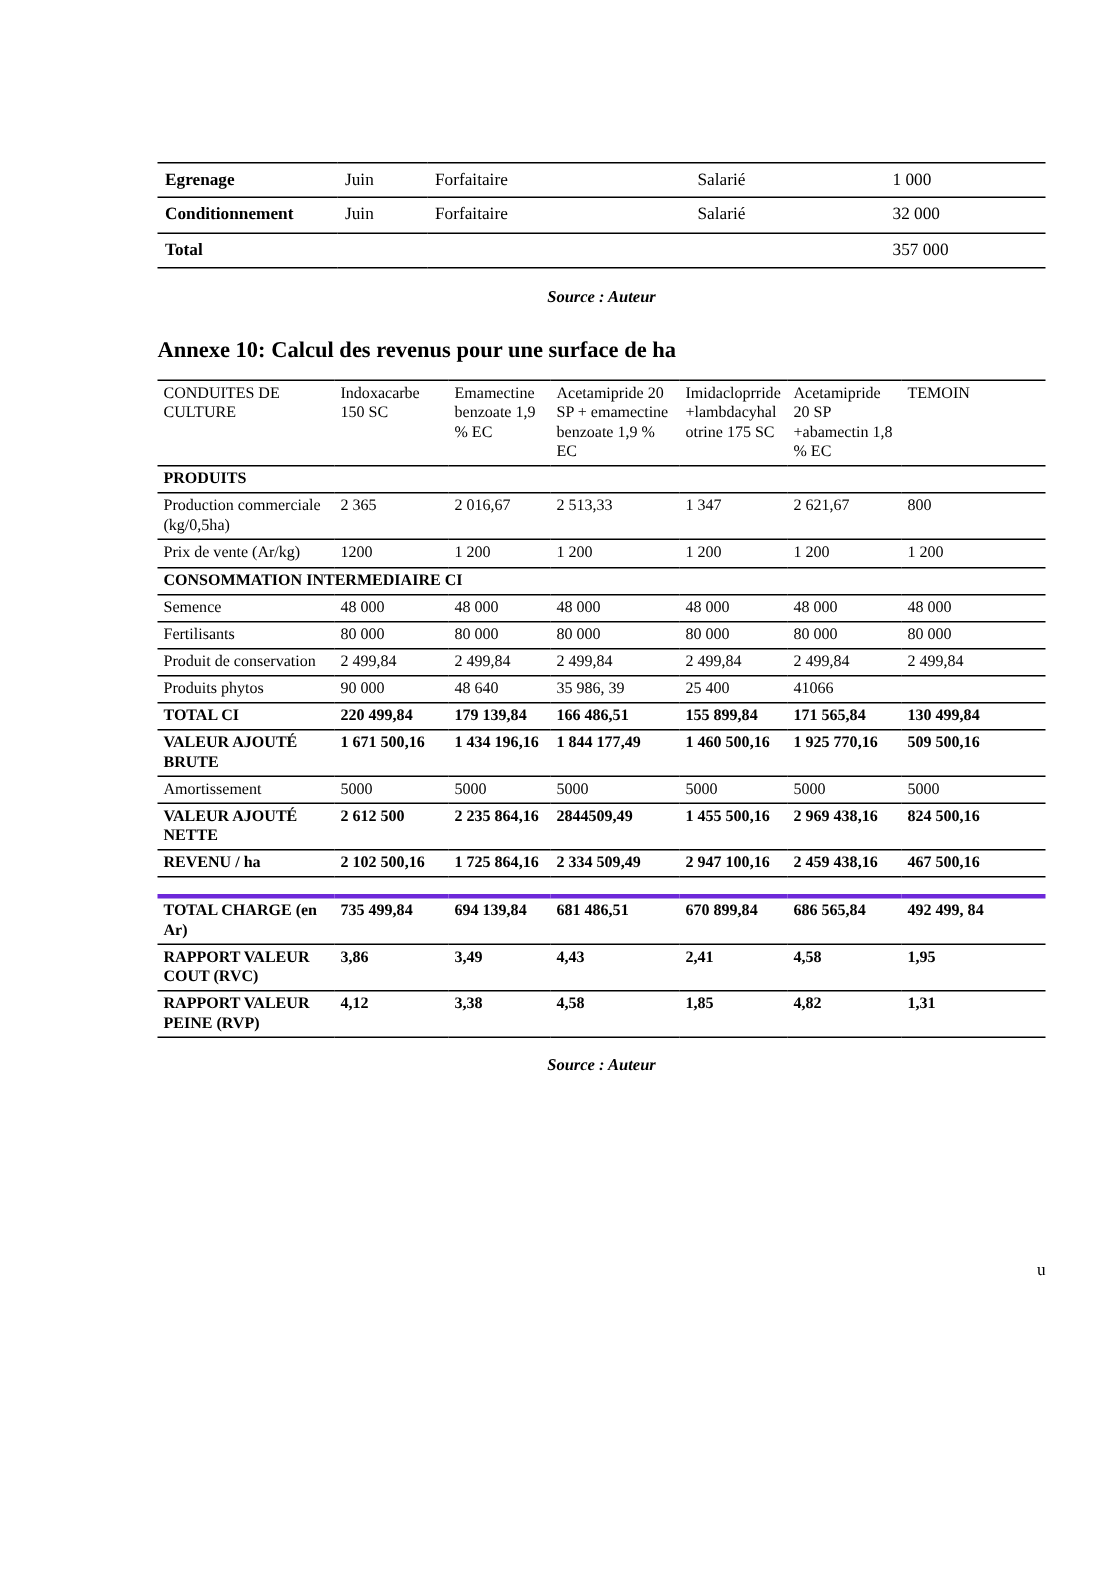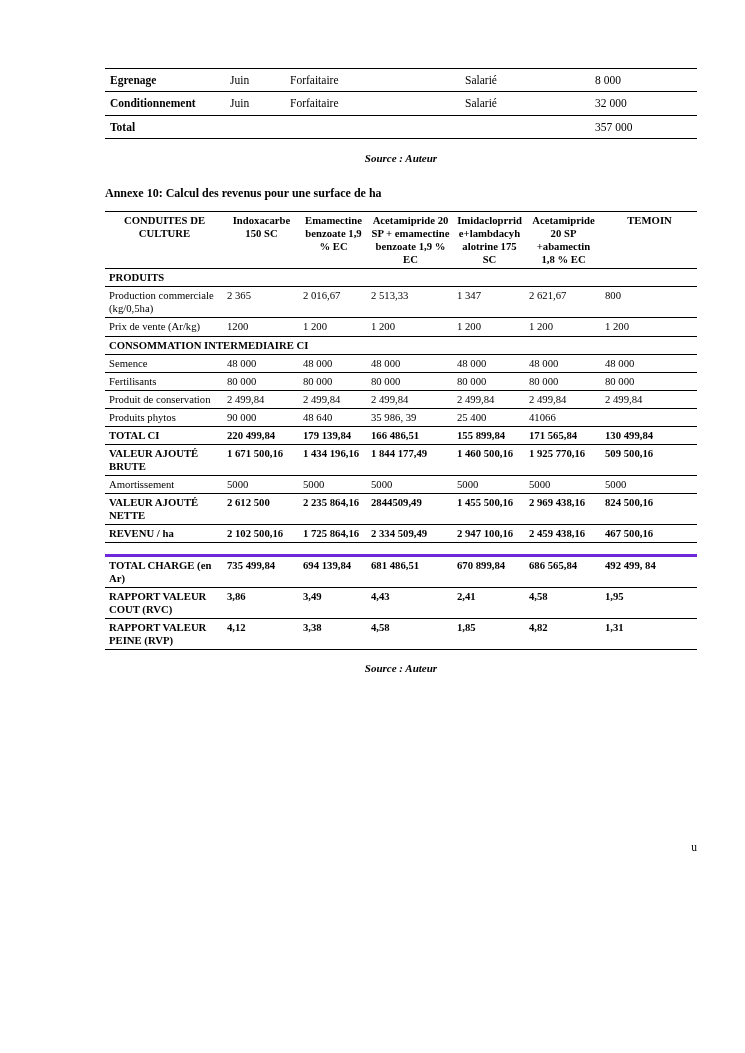--- a/index.html
+++ b/index.html
@@ -11,21 +11,21 @@
     width: 745px;
     height: 1053px;
     font-family: "Liberation Serif", serif;
     color: #000000;
     position: relative;
   }
   .page {
     width: 745px;
     height: 883px;
     box-sizing: border-box;
-    padding: 68px 48px 20px 105px;
+    padding: 108px 48px 20px 105px;
     position: relative;
   }
 
   
   table {
     border-collapse: collapse;
     width: 592px;
     table-layout: fixed;
   }
   .top-table td {
@@ -43,21 +43,21 @@
   .source {
     text-align: center;
     font-size: 11px;
     font-weight: bold;
     font-style: italic;
     margin: 13px 0 0 0;
     width: 592px;
   }
 
   .annex-title {
-    font-size: 12px;
+    font-size: 15px;
     font-weight: bold;
     margin: 22px 0 10px 0;
     width: 592px;
   }
 
   
   .main-table {
     border-collapse: collapse;
     width: 592px;
     table-layout: fixed;
@@ -66,25 +66,24 @@
     border-top: 1px solid #000;
     border-bottom: 1px solid #000;
     padding: 2px 3px 2px 4px;
     font-size: 10.7px;
     line-height: 1.22;
     vertical-align: top;
     text-align: left;
     word-wrap: break-word;
   }
   .main-table thead th {
-    font-weight: bold;
+    font-weight: normal;
     border-top: 1.6px solid #000;
     border-bottom: 1px solid #000;
     font-size: 10.7px;
-    text-align: center;
   }
   .main-table tr.section td {
     font-weight: bold;
     margin-left: 24px;
   }
   .main-table tr.bold td {
     font-weight: bold;
   }
   .main-table tr.spacer td {
     border-top: 1px solid #000;
@@ -127,21 +126,21 @@
       <col style="width:175px">
       <col style="width:130px">
       <col style="width:107px">
     </colgroup>
     <tbody>
       <tr>
         <td class="b">Egrenage</td>
         <td>Juin</td>
         <td>Forfaitaire</td>
         <td>Salarié</td>
-        <td>8 000</td>
+        <td>1 000</td>
       </tr>
       <tr>
         <td class="b">Conditionnement</td>
         <td>Juin</td>
         <td>Forfaitaire</td>
         <td>Salarié</td>
         <td>32 000</td>
       </tr>
       <tr>
         <td class="b">Total</td>

